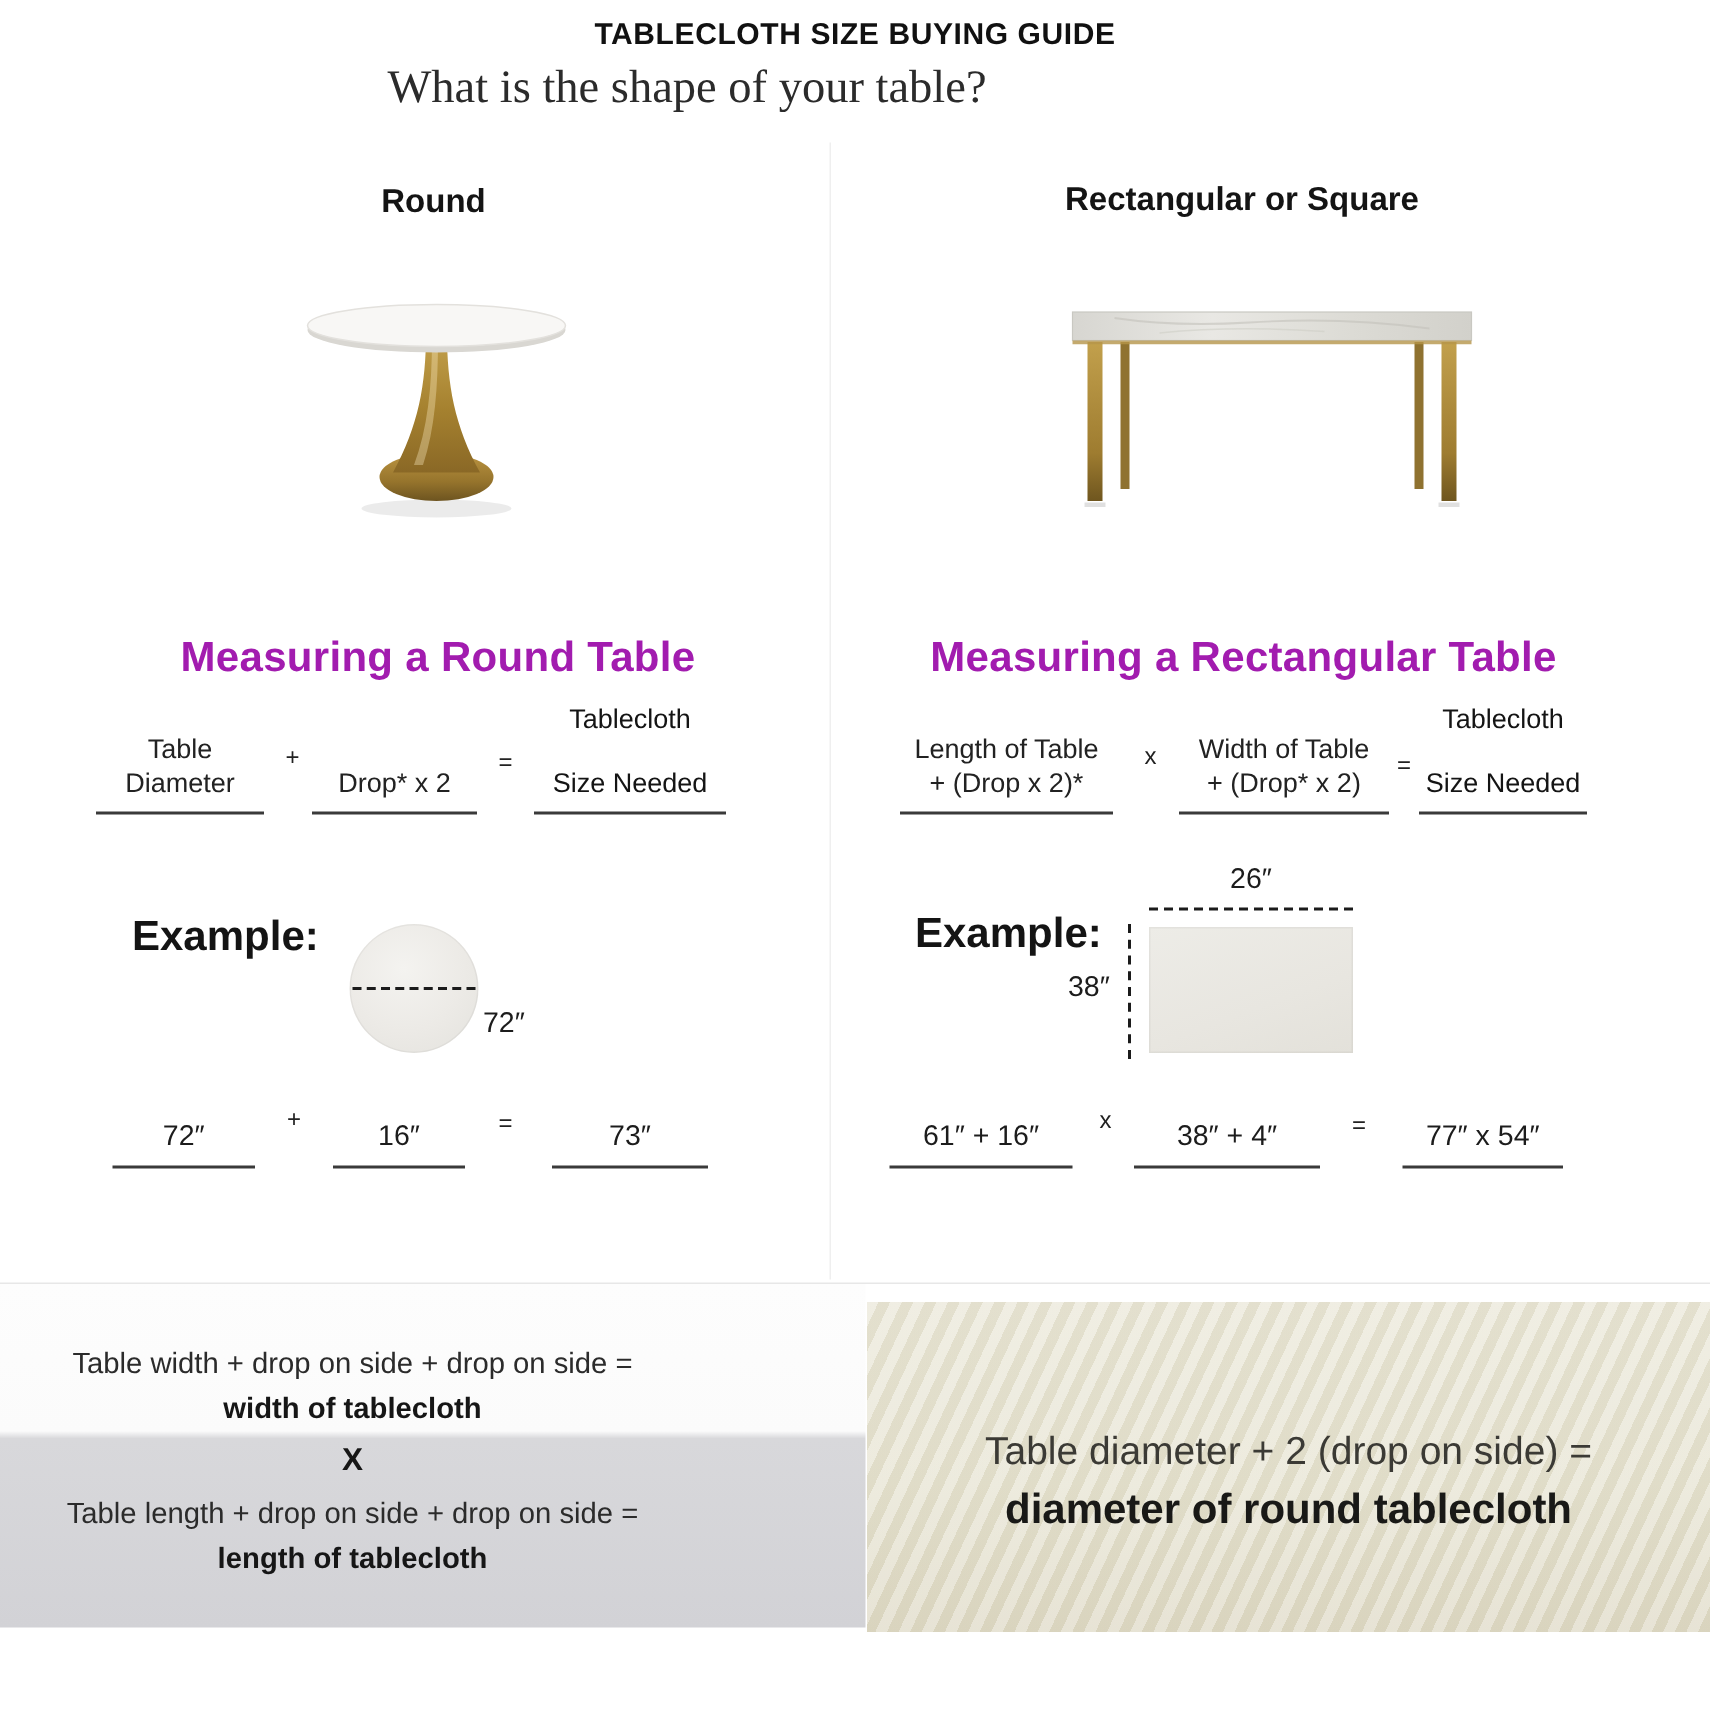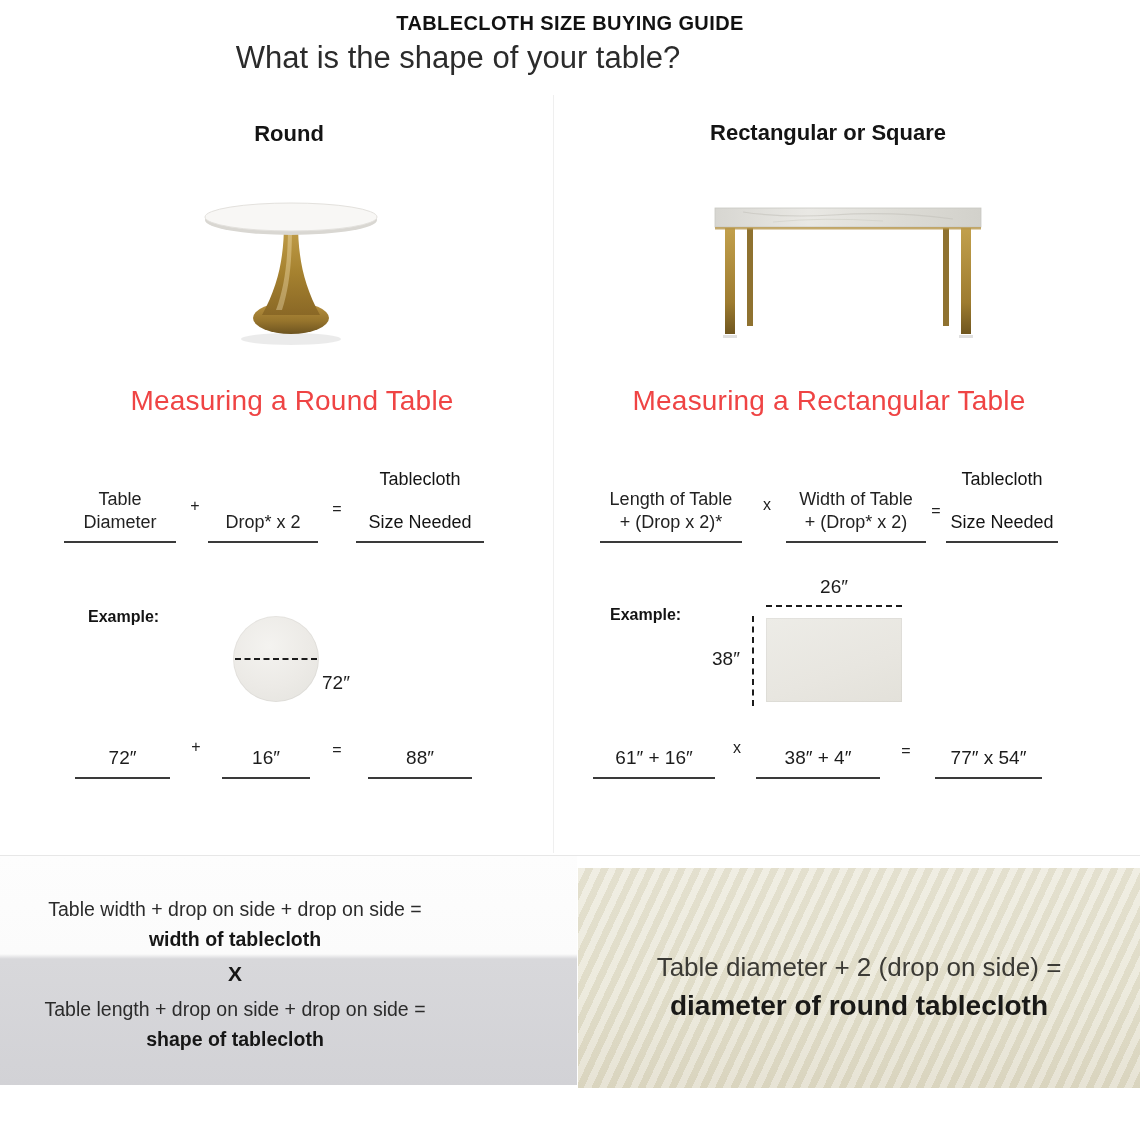--- a/index.html
+++ b/index.html
@@ -3,29 +3,29 @@
 <meta charset="utf-8">
 <style>
   html,body{margin:0;padding:0;background:#fff;}
   .canvas{position:relative;width:1140px;height:1140px;background:#ffffff;overflow:hidden;
           font-family:"Liberation Sans",sans-serif;color:#1d1d1b;}
   .abs{position:absolute;}
   .ctr{text-align:center;}
   .title{font-size:20px;font-weight:bold;letter-spacing:.4px;color:#111;}
   .subtitle{font-size:31px;font-weight:400;color:#2b2b2b;}
   .col-label{font-size:22px;font-weight:bold;color:#141414;text-align:center;}
-  .heading{font-size:28px;font-weight:400;color:#ef4444;text-align:center;letter-spacing:.2px;}
+  .heading{font-size:28px;font-weight:700;color:#a21caf;text-align:center;letter-spacing:.2px;margin-top:37px;}
   .term{position:absolute;display:flex;flex-direction:column;justify-content:flex-end;align-items:center;
         text-align:center;border-bottom:2px solid #3a3a3a;font-size:18px;line-height:1.28;
         padding-bottom:7px;color:#222;}
   .term.bold{font-weight:normal;color:#141414;gap:20px;}
   .op{position:absolute;font-size:16px;color:#222;text-align:center;}
   .calc{position:absolute;display:flex;flex-direction:column;justify-content:flex-end;align-items:center;
         text-align:center;border-bottom:2px solid #3a3a3a;font-size:19px;padding-bottom:8px;color:#1c1c1c;}
-  .example-label{font-size:16px;font-weight:bold;color:#141414;}
+  .example-label{font-size:28px;font-weight:bold;color:#141414;}
   .dim-label{font-size:19px;color:#1c1c1c;}
   .dash-h{border-top:2.5px dashed #1b1b1b;height:0;}
   .dash-v{border-left:2.5px dashed #1b1b1b;width:0;}
   .circle-diagram{border-radius:50%;
         background:radial-gradient(circle at 42% 35%, #f4f3f0 0%, #eceae6 55%, #e3e2dd 100%);
         box-shadow:inset 0 0 0 1px rgba(0,0,0,0.04);}
   .rect-diagram{background:linear-gradient(160deg,#edece7 0%,#e8e6e0 60%,#e3e1da 100%);
         box-shadow:inset 0 0 0 1px rgba(0,0,0,0.04);}
   .seam-v{width:1px;background:#efefef;}
   .sheet-edge{height:1px;background:#e7e7e7;}
@@ -37,21 +37,21 @@
         linear-gradient(180deg,#eae7d8 0%,#e6e3d1 55%,#ded9c5 100%);}
   .br-line1{position:absolute;left:0;width:562px;text-align:center;font-size:26px;color:#3b3a35;}
   .br-line2{position:absolute;left:0;width:562px;text-align:center;font-size:28px;font-weight:bold;color:#191917;}
 </style>
 </head>
 <body>
 
 <div class="canvas">
 
   <div class="abs title ctr" style="left:0;top:12px;width:1140px;">TABLECLOTH SIZE BUYING GUIDE</div>
-  <div class="abs subtitle ctr" style="left:0;top:40px;width:916px;">What is the shape of your table?</div>
+  <div class="abs subtitle ctr" style="left:0;top:40px;width:916px;font-family:Liberation Serif, serif;">What is the shape of your table?</div>
 
   <div class="abs seam-v" style="left:553px;top:95px;height:758px;"></div>
   <div class="abs sheet-edge" style="left:0;top:855px;width:1140px;"></div>
 
   <div class="abs col-label" style="left:189px;top:121px;width:200px;">Round</div>
   <div class="abs col-label" style="left:708px;top:120px;width:240px;">Rectangular or Square</div>
 
   <svg class="abs" style="left:196px;top:196px;" width="190" height="155" viewBox="0 0 190 155">
     <defs>
       <linearGradient id="goldStem" x1="0" y1="0" x2="0" y2="1">
@@ -140,34 +140,34 @@
   <div class="abs dim-label ctr" style="left:804px;top:576px;width:60px;">26″</div>
   <div class="abs dash-h" style="left:766px;top:605px;width:136px;"></div>
   <div class="abs dash-v" style="left:752px;top:616px;height:90px;"></div>
   <div class="abs dim-label" style="left:712px;top:648px;">38″</div>
   <div class="abs rect-diagram" style="left:766px;top:618px;width:136px;height:84px;"></div>
 
   <div class="calc" style="left:75px;top:733px;width:95px;height:36px;">72″</div>
   <div class="op" style="left:186px;top:738px;width:20px;">+</div>
   <div class="calc" style="left:222px;top:733px;width:88px;height:36px;">16″</div>
   <div class="op" style="left:328px;top:741px;width:18px;">=</div>
-  <div class="calc" style="left:368px;top:733px;width:104px;height:36px;">88″</div>
+  <div class="calc" style="left:368px;top:733px;width:104px;height:36px;">73″</div>
 
   <div class="calc" style="left:593px;top:733px;width:122px;height:36px;">61″ + 16″</div>
   <div class="op" style="left:728px;top:739px;width:18px;">x</div>
   <div class="calc" style="left:756px;top:733px;width:124px;height:36px;">38″ + 4″</div>
   <div class="op" style="left:898px;top:742px;width:16px;">=</div>
   <div class="calc" style="left:935px;top:733px;width:107px;height:36px;">77″ x 54″</div>
 
   <div class="abs panel-left" style="left:0;top:856px;width:577px;height:229px;">
     <div class="bl-line bold" style="top:72px;">width of tablecloth</div>
     <div class="bl-line" style="top:42px;">Table width + drop on side + drop on side =</div>
     <div class="bl-line bold" style="top:106px;font-size:21px;">X</div>
     <div class="bl-line" style="top:142px;">Table length + drop on side + drop on side =</div>
-    <div class="bl-line bold" style="top:172px;">shape of tablecloth</div>
+    <div class="bl-line bold" style="top:172px;">length of tablecloth</div>
   </div>
 
   <div class="abs panel-right" style="left:578px;top:868px;width:562px;height:220px;">
     <div class="br-line1" style="top:84px;">Table diameter + 2 (drop on side) =</div>
     <div class="br-line2" style="top:122px;">diameter of round tablecloth</div>
   </div>
 
 </div>
 
 </body></html>

